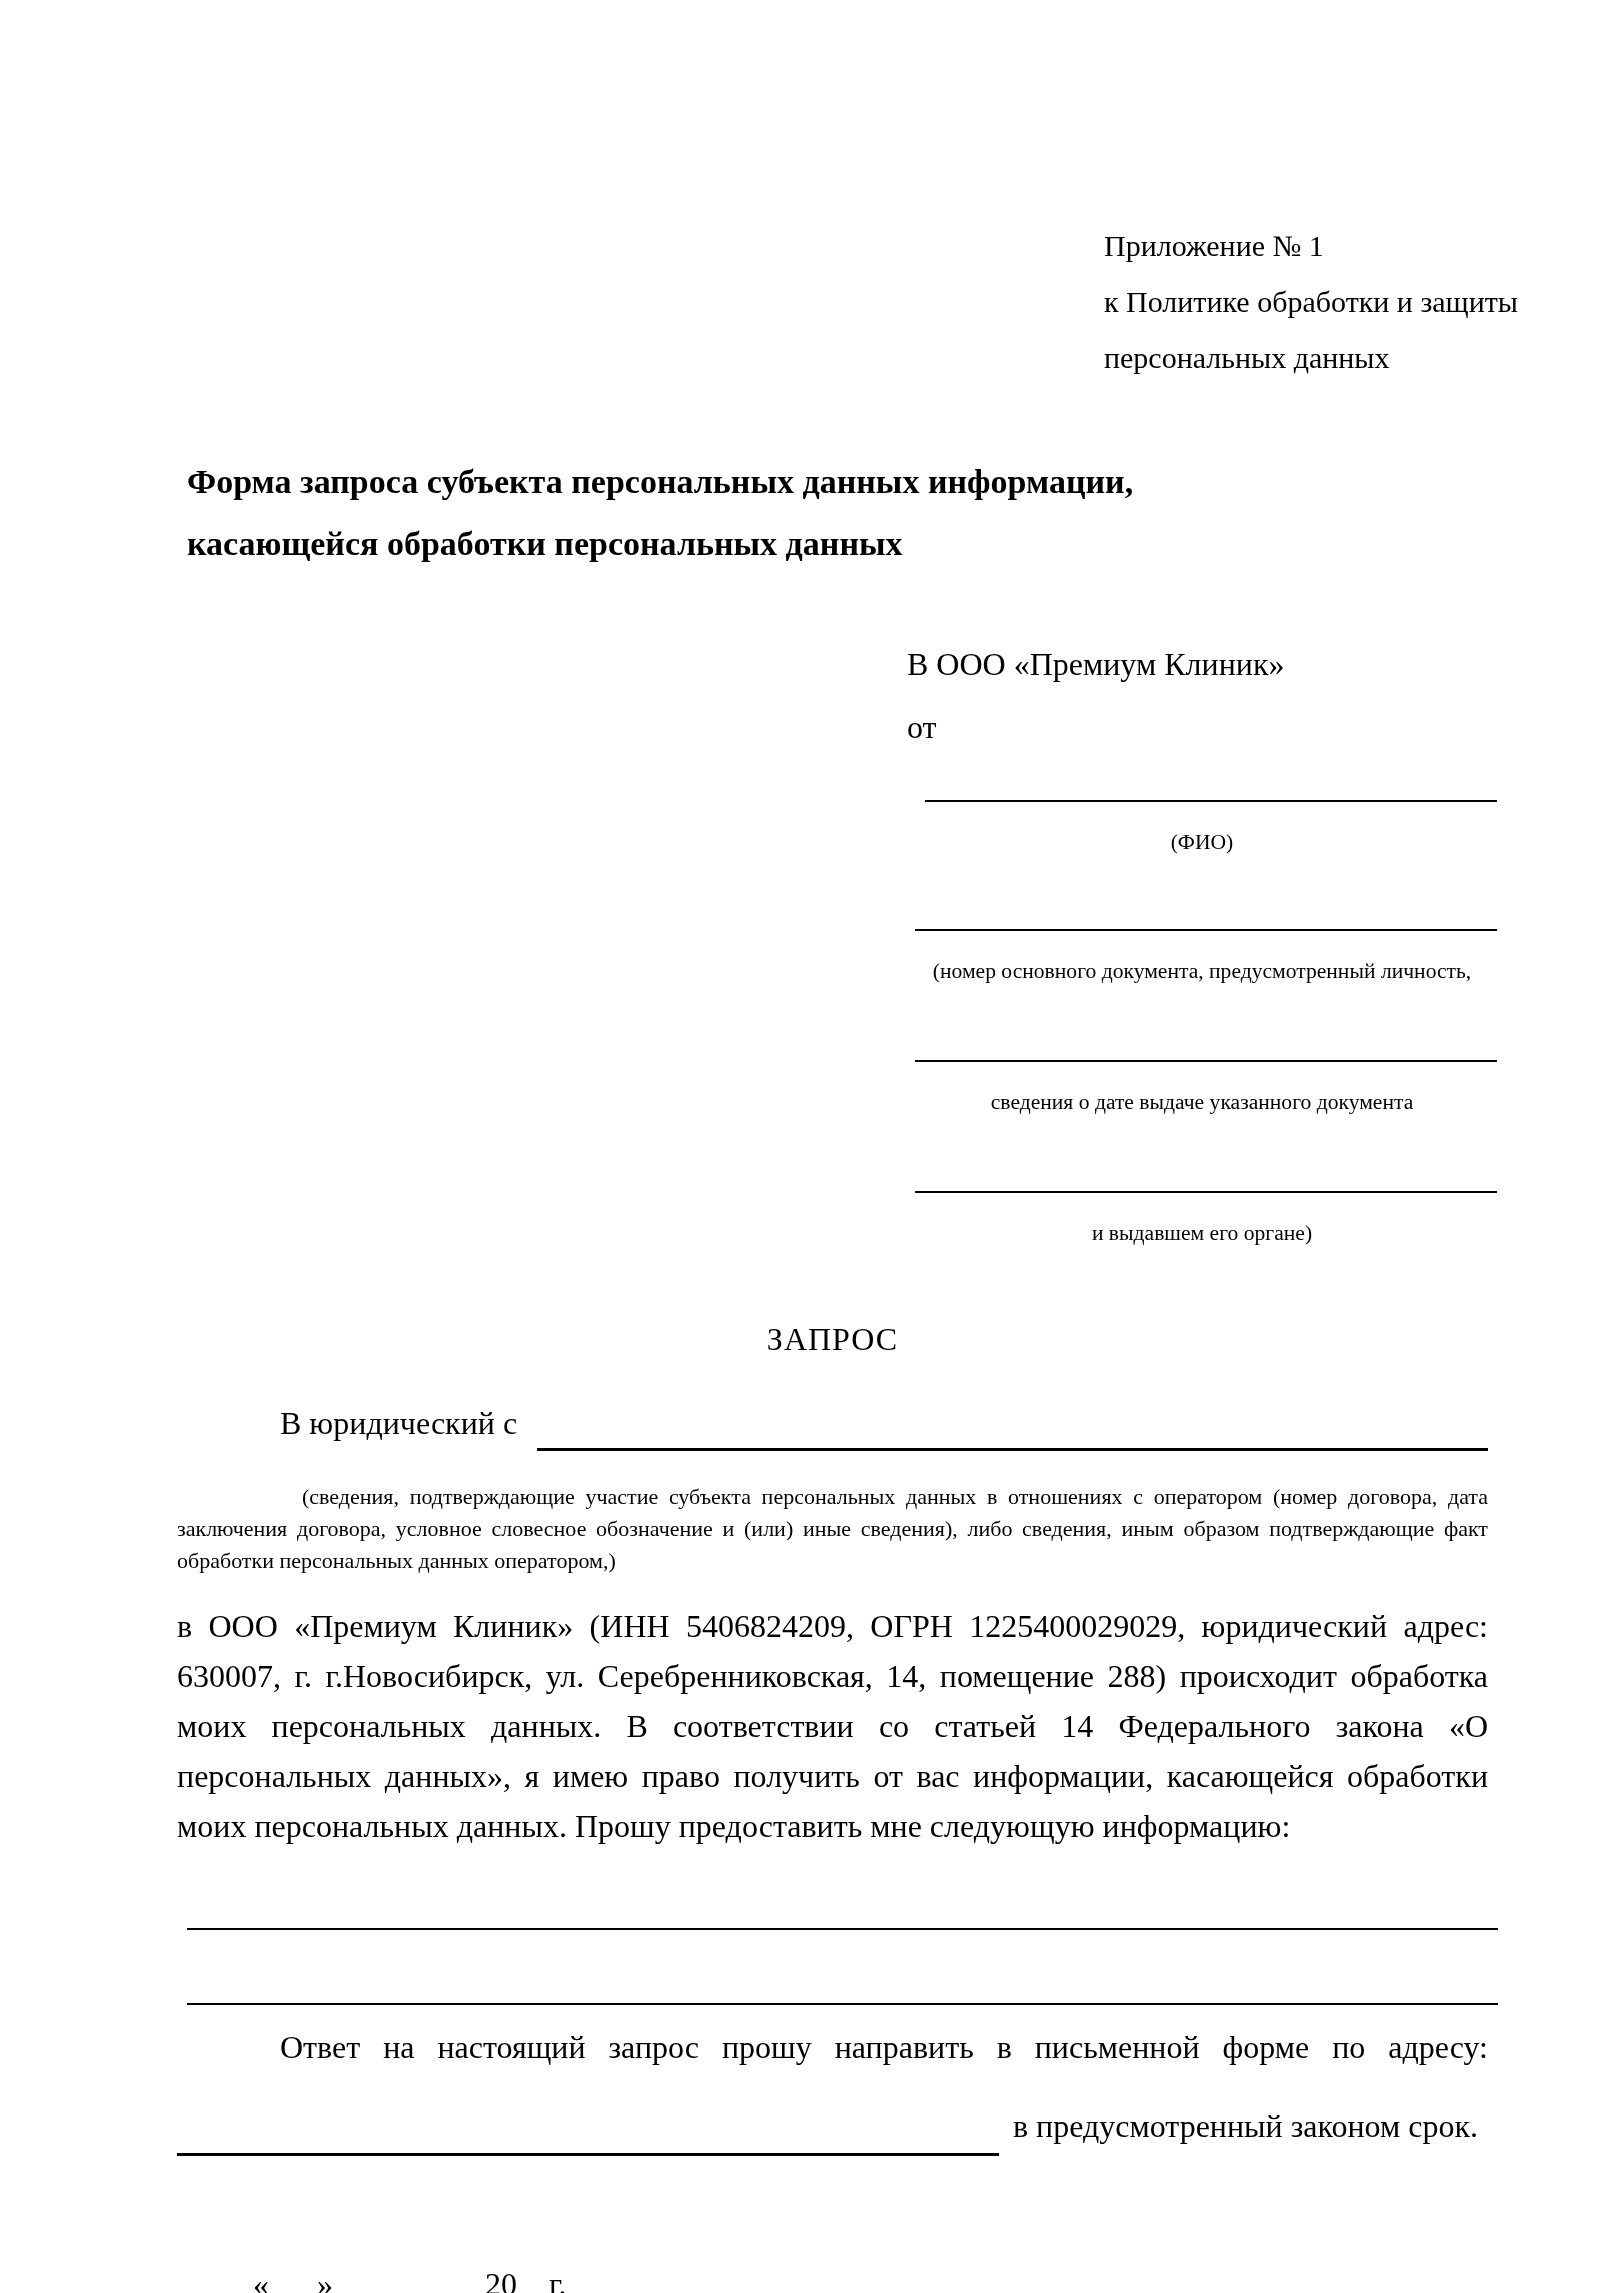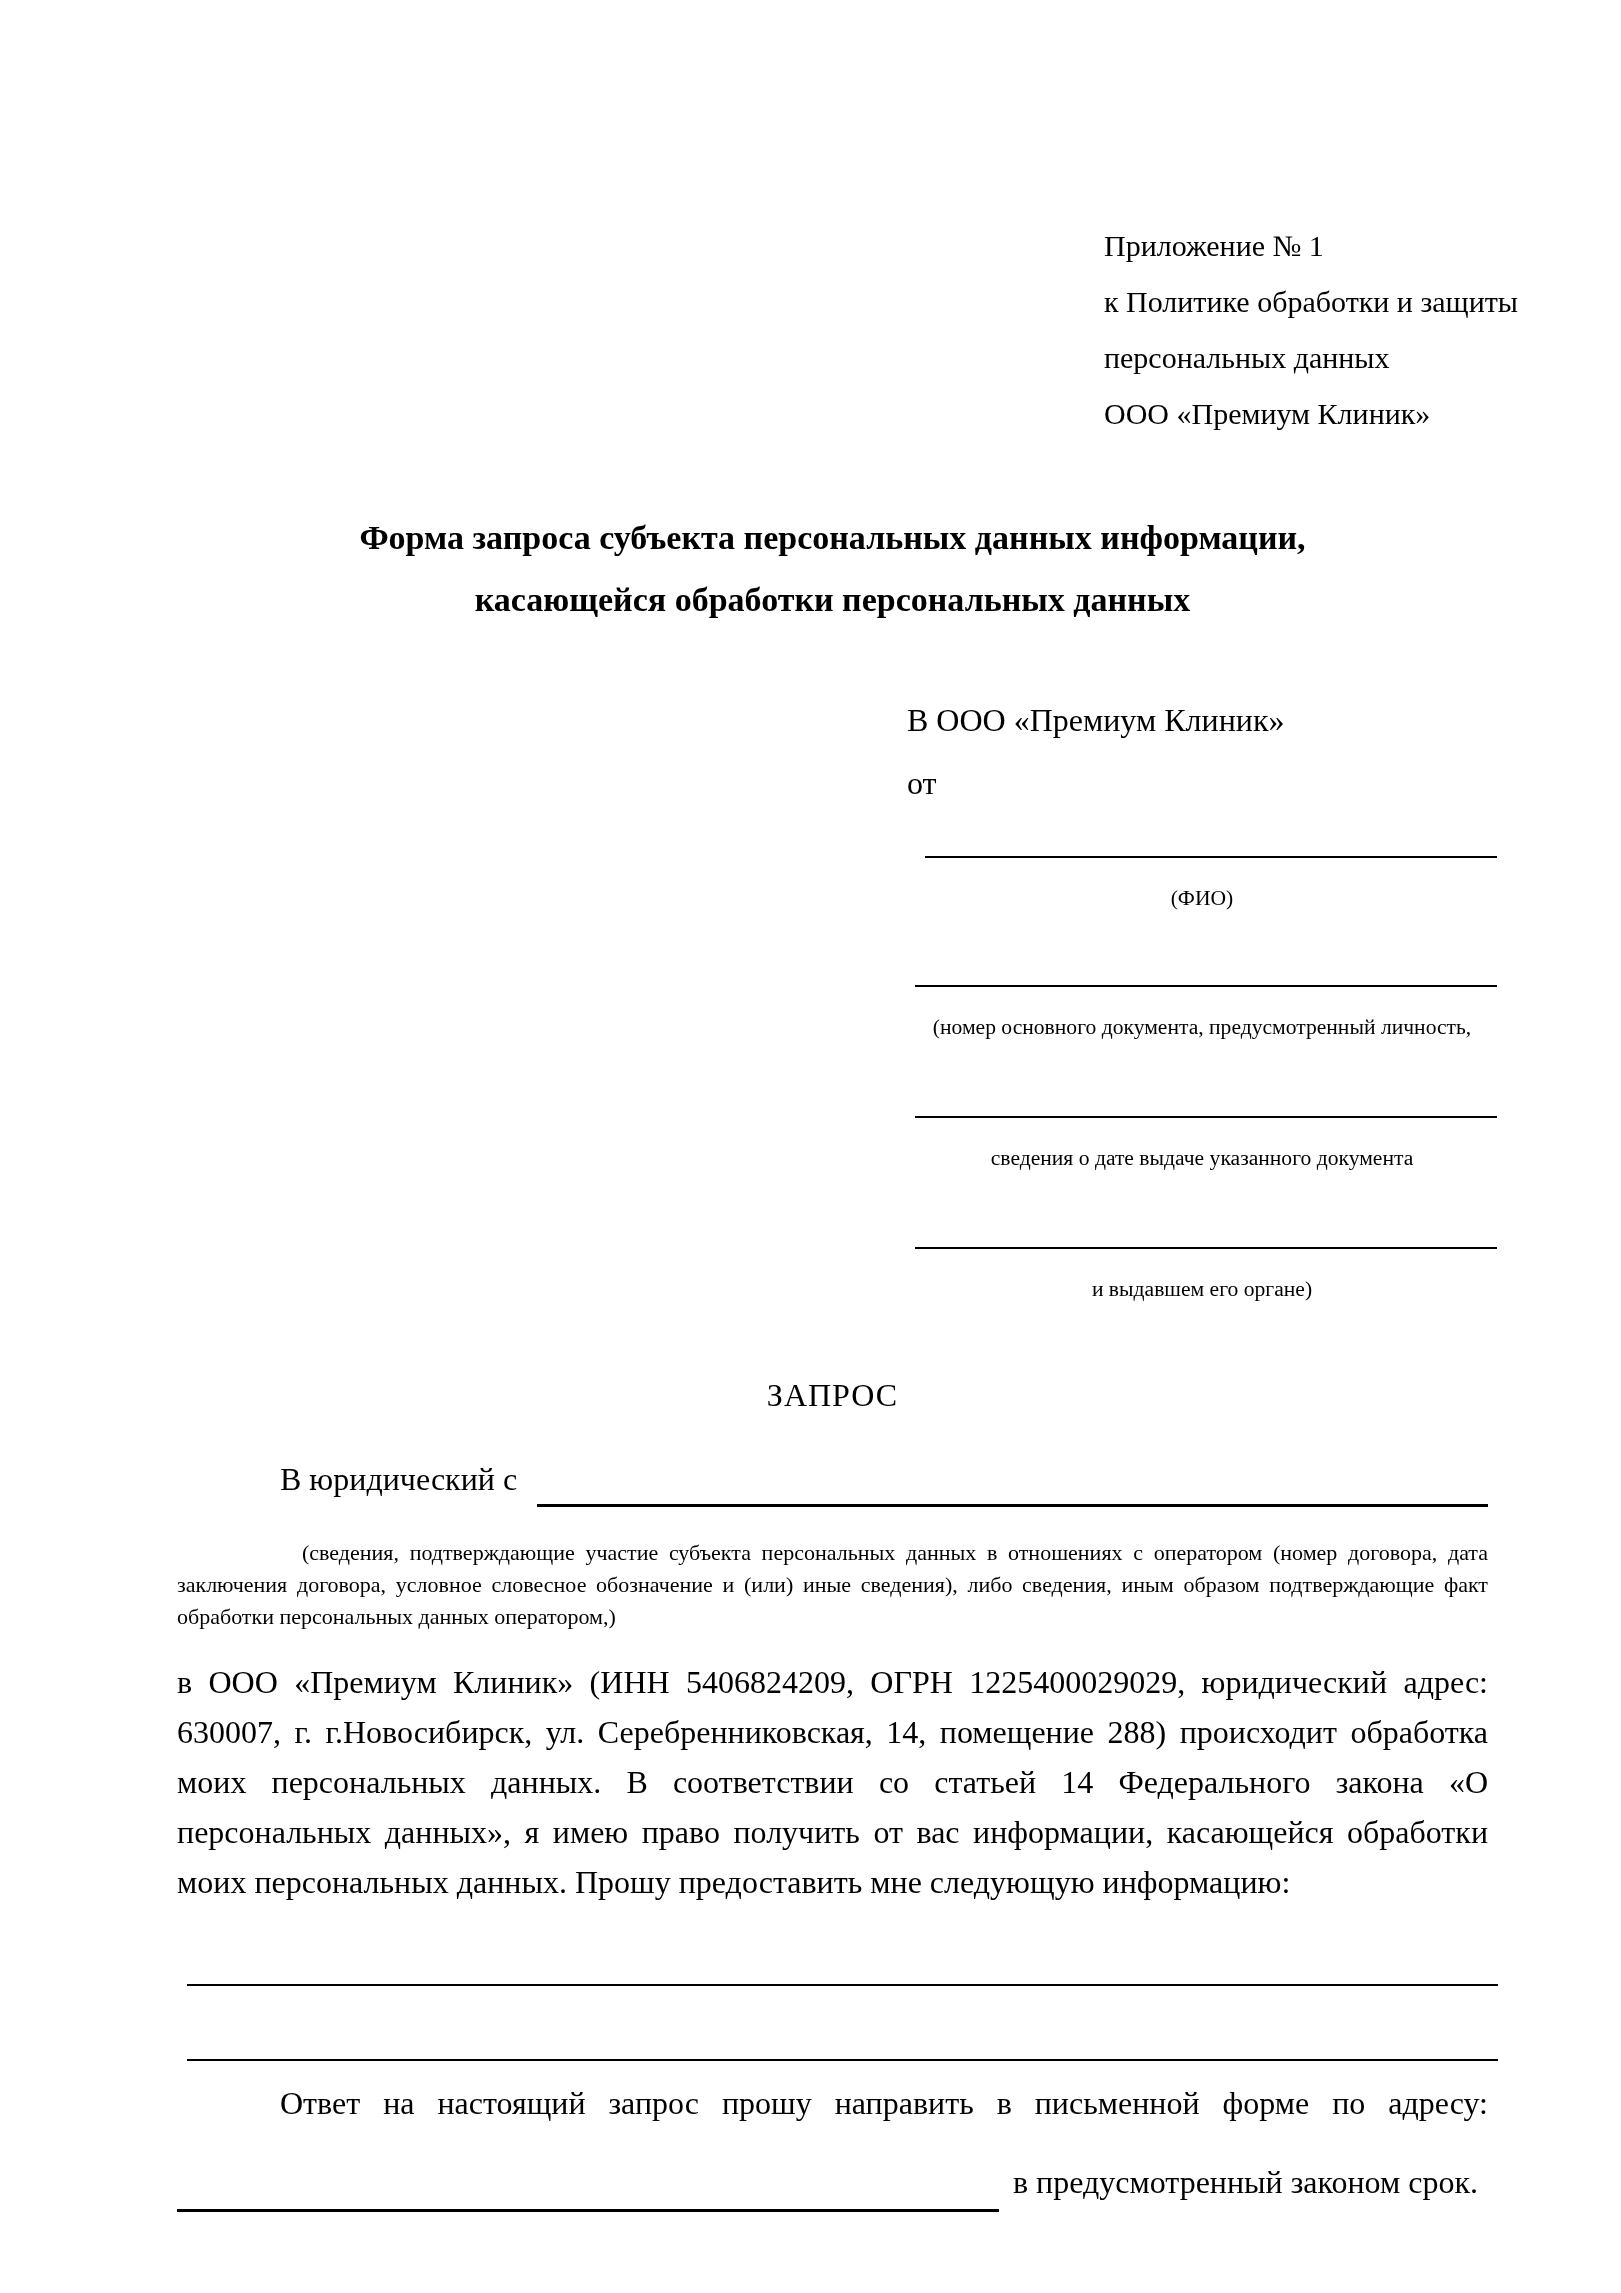--- a/index.html
+++ b/index.html
@@ -20,21 +20,21 @@
   .header-block {
     margin-top:178px; margin-left:917px;
     font-size:30px; line-height:36px;
     white-space:nowrap;
   }
 
   
   .doc-title {
     margin-top:45px;
     font-size:34px; font-weight:bold;
-    text-align:center; line-height:42px;
+    text-align:left; line-height:42px;
   }
 
   
   .addressee { margin-top:41px; margin-left:720px; width:630px; font-size:32px; }
   .addr-from { margin-top:5.9px; }
   .field { }
   .fill-line { border-bottom:2.9px solid #000; height:0; }
   .f1 .fill-line { margin-top:13.7px; margin-left:17.6px; }
   .f2 .fill-line { margin-top:23.5px; margin-left:7.8px; }
   .f3 .fill-line { margin-top:25.5px; margin-left:7.8px; }
@@ -92,21 +92,20 @@
 </head>
 <body>
 
 <div class="page">
   <div class="content">
 
     <div class="header-block">
       <div>Приложение № 1</div>
       <div>к Политике обработки и защиты</div>
       <div>персональных данных</div>
-      <div>ООО «Премиум Клиник»</div>
     </div>
 
     <div class="doc-title">
       <div>Форма запроса субъекта персональных данных информации,</div>
       <div>касающейся обработки персональных данных</div>
     </div>
 
     <div class="addressee">
       <div class="addr-to">В ООО «Премиум Клиник»</div>
       <div class="addr-from">от</div>

